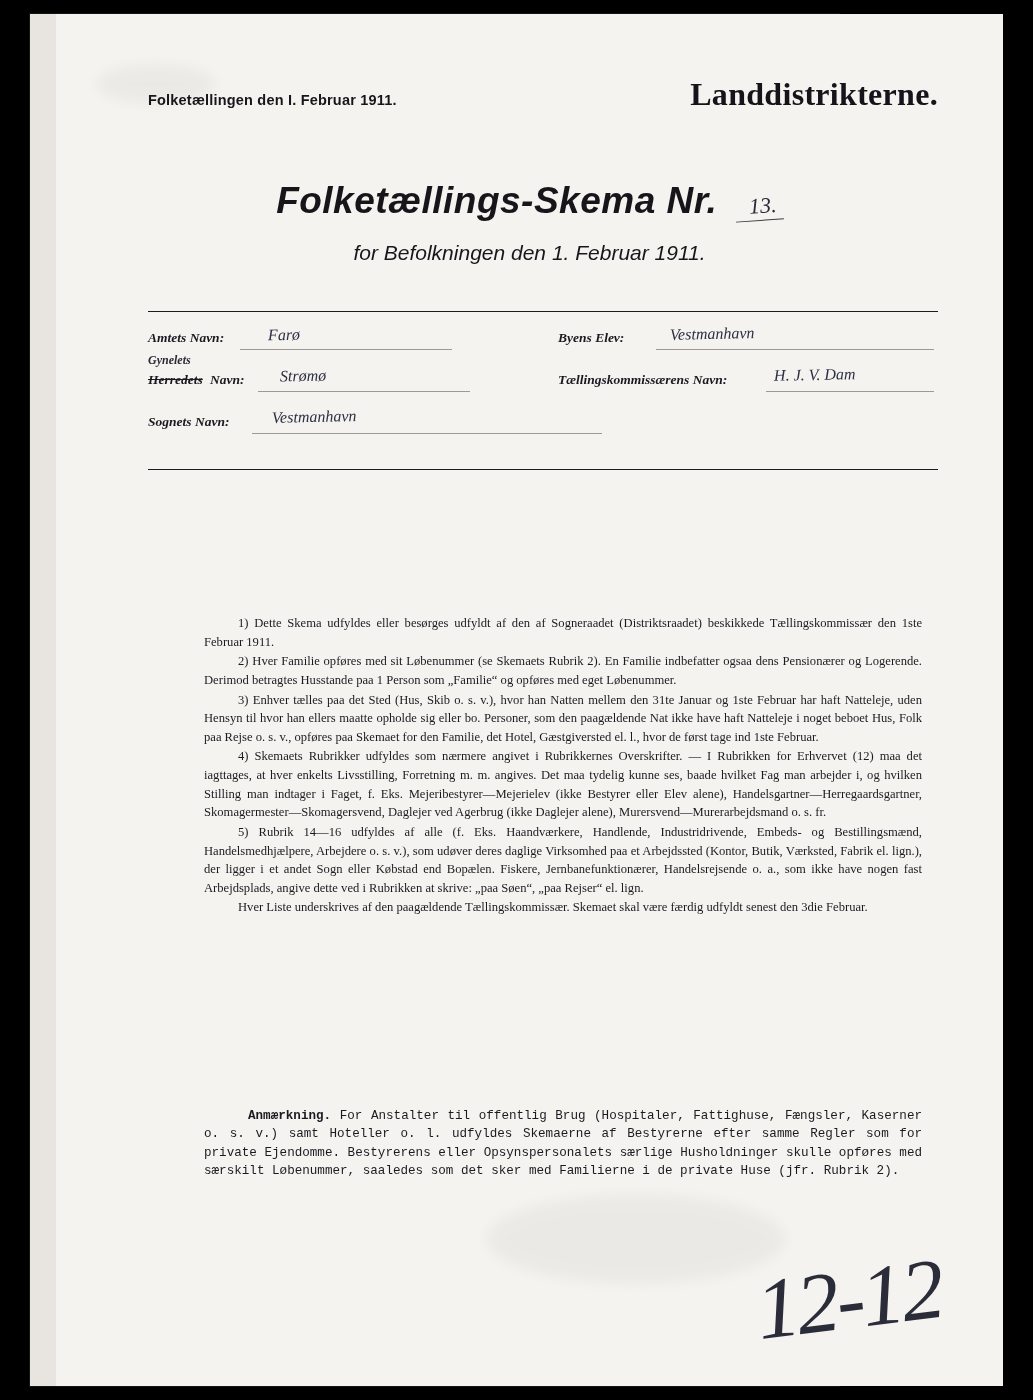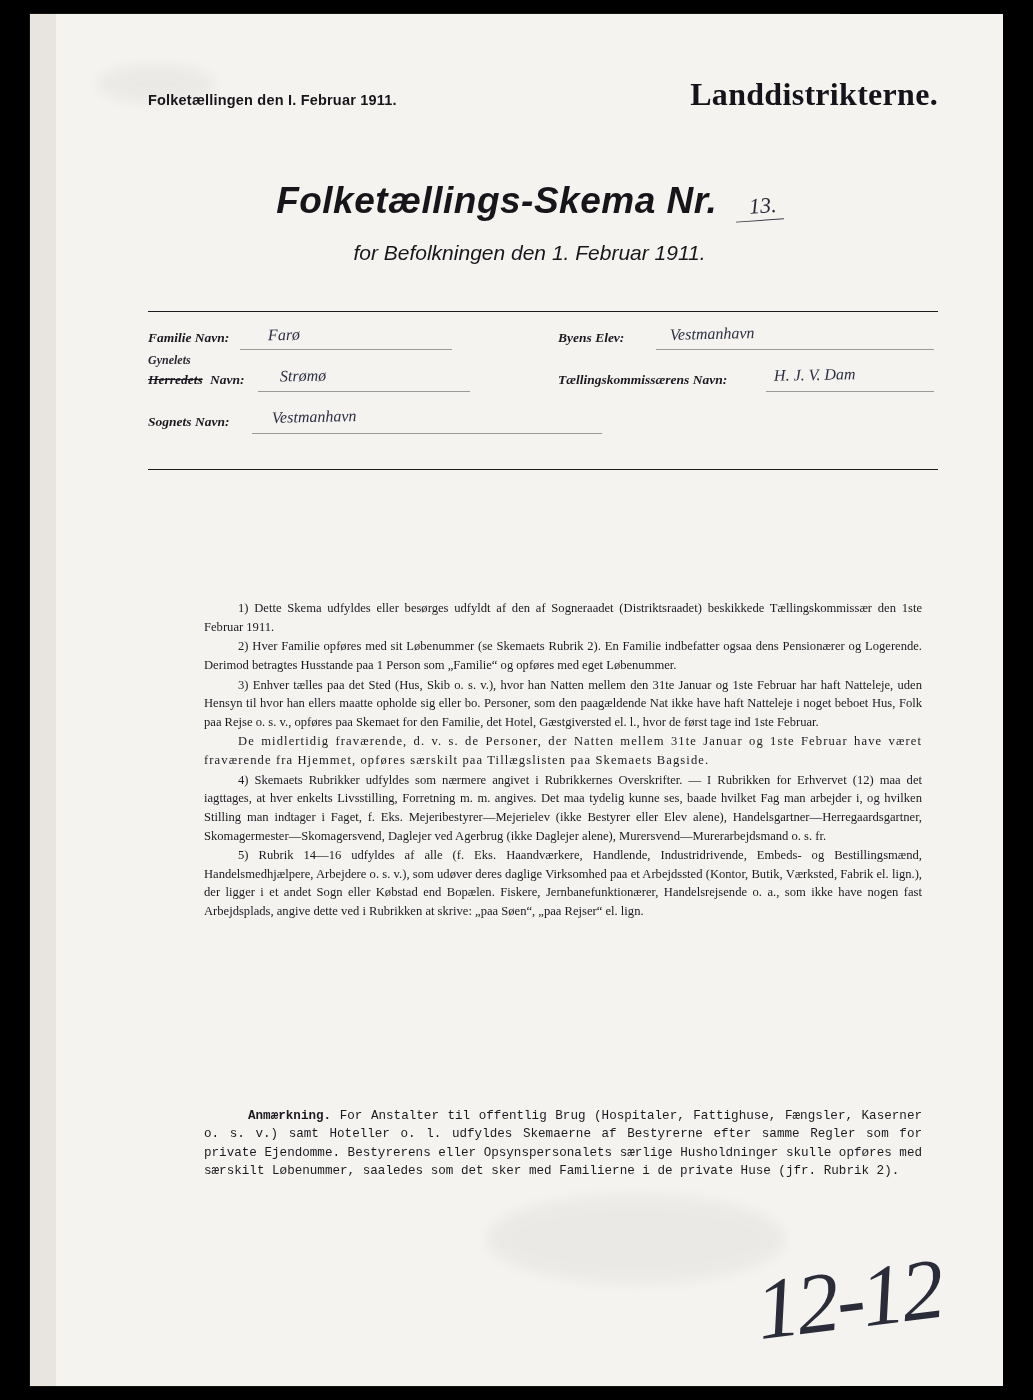--- a/index.html
+++ b/index.html
@@ -166,21 +166,21 @@
     width: 947px;
     text-align: center;
     font-family: "Liberation Sans", sans-serif;
     font-weight: bold;
     font-size: 19px;
     color: #17161b;
   }
   .rules {
     position: absolute;
     left: 148px;
-    top: 585px;
+    top: 600px;
     width: 718px;
     font-family: "Liberation Serif", serif;
     font-size: 12.6px;
     line-height: 1.48;
     color: #1b1a20;
     text-align: justify;
   }
   .rules p {
     margin: 0 0 1px 0;
   }
@@ -250,21 +250,21 @@
       <span class="main-title">Folketællings-Skema Nr.</span><span class="schema-num">13.</span>
     </div>
     <div class="subtitle">for Befolkningen den 1. Februar 1911.</div>
 
     <div class="hr one"></div>
     <div class="hr two"></div>
 
     <div class="fields">
 
       <div class="frow">
-        <span class="flabel" style="left:0;top:2px;">Familie Navn:</span>
+        <span class="flabel" style="left:0;top:2px;">Amtets Navn:</span>
         <span class="fline" style="left:92px;top:21px;width:212px;"></span>
         <span class="fval" style="left:120px;top:-2px;">Farø</span>
 
         <span class="flabel" style="left:410px;top:2px;">Byens Elev:</span>
         <span class="fline" style="left:508px;top:21px;width:278px;"></span>
         <span class="fval" style="left:522px;top:-3px;">Vestmanhavn</span>
       </div>
 
       <div class="frow" style="height:42px;">
         <span class="fsmall" style="left:0;top:-5px;">Gynelets</span>
@@ -283,23 +283,23 @@
         <span class="fline" style="left:104px;top:33px;width:350px;"></span>
         <span class="fval" style="left:124px;top:8px;">Vestmanhavn</span>
       </div>
     </div>
 
 
     <div class="rules">
       <p class="ind">1) Dette Skema udfyldes eller besørges udfyldt af den af Sogneraadet (Distriktsraadet) beskikkede Tællingskommissær den 1ste Februar 1911.</p>
       <p class="ind">2) Hver Familie opføres med sit Løbenummer (se Skemaets Rubrik 2). En Familie indbefatter ogsaa dens Pensionærer og Logerende. Derimod betragtes Husstande paa 1 Person som „Familie“ og opføres med eget Løbenummer.</p>
       <p class="ind">3) Enhver tælles paa det Sted (Hus, Skib o. s. v.), hvor han Natten mellem den 31te Januar og 1ste Februar har haft Natteleje, uden Hensyn til hvor han ellers maatte opholde sig eller bo. Personer, som den paagældende Nat ikke have haft Natteleje i noget beboet Hus, Folk paa Rejse o. s. v., opføres paa Skemaet for den Familie, det Hotel, Gæstgiversted el. l., hvor de først tage ind 1ste Februar.</p>
-      <p class="ind sp">De midlertidig fraværende, d. v. s. de Personer, der Natten mellem 31te Januar og 1ste Februar have været fraværende fra Hjemmet, opføres særskilt paa Tillægslisten paa Skemaets Bagside.</p>
       <p class="ind">4) Skemaets Rubrikker udfyldes som nærmere angivet i Rubrikkernes Overskrifter. — I Rubrikken for Erhvervet (12) maa det iagttages, at hver enkelts Livsstilling, Forretning m. m. angives. Det maa tydelig kunne ses, baade hvilket Fag man arbejder i, og hvilken Stilling man indtager i Faget, f. Eks. Mejeribestyrer—Mejerielev (ikke Bestyrer eller Elev alene), Handelsgartner—Herregaardsgartner, Skomagermester—Skomagersvend, Daglejer ved Agerbrug (ikke Daglejer alene), Murersvend—Murerarbejdsmand o. s. fr.</p>
       <p class="ind">5) Rubrik 14—16 udfyldes af alle (f. Eks. Haandværkere, Handlende, Industridrivende, Embeds- og Bestillingsmænd, Handelsmedhjælpere, Arbejdere o. s. v.), som udøver deres daglige Virksomhed paa et Arbejdssted (Kontor, Butik, Værksted, Fabrik el. lign.), der ligger i et andet Sogn eller Købstad end Bopælen. Fiskere, Jernbanefunktionærer, Handelsrejsende o. a., som ikke have nogen fast Arbejdsplads, angive dette ved i Rubrikken at skrive: „paa Søen“, „paa Rejser“ el. lign.</p>
+      <p class="ind">Hver Liste underskrives af den paagældende Tællingskommissær. Skemaet skal være færdig udfyldt senest den 3die Februar.</p>
     </div>
 
     <div class="note">
       <b>Anmærkning.</b>
       <span>For Anstalter til offentlig Brug (Hospitaler, Fattighuse, Fængsler, Kaserner o. s. v.) samt Hoteller o. l. udfyldes Skemaerne af Bestyrerne efter samme Regler som for private Ejendomme. Bestyrerens eller Opsynspersonalets særlige Husholdninger skulle opføres med særskilt Løbenummer, saaledes som det sker med Familierne i de private Huse (jfr. Rubrik 2).</span>
     </div>
 
     <div class="vert-wrap">
       
     </div>

